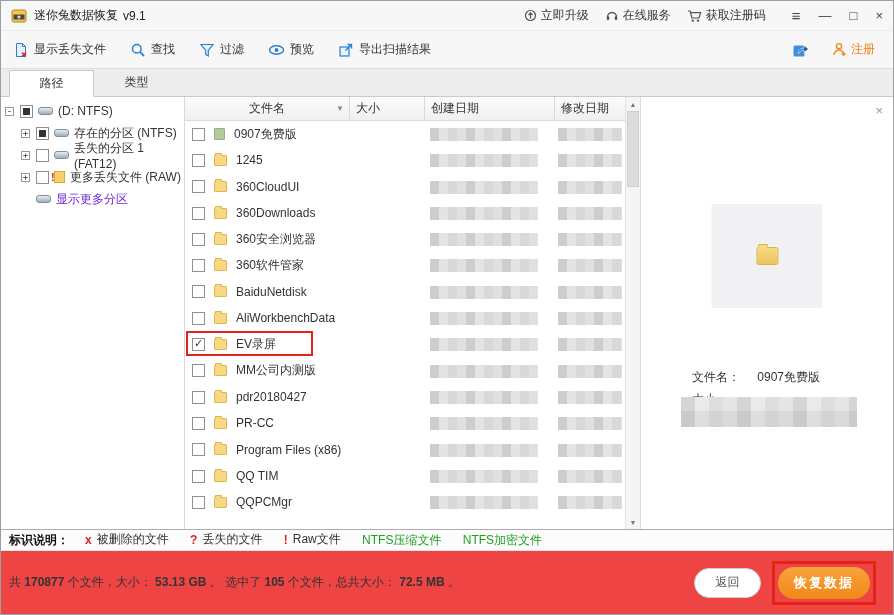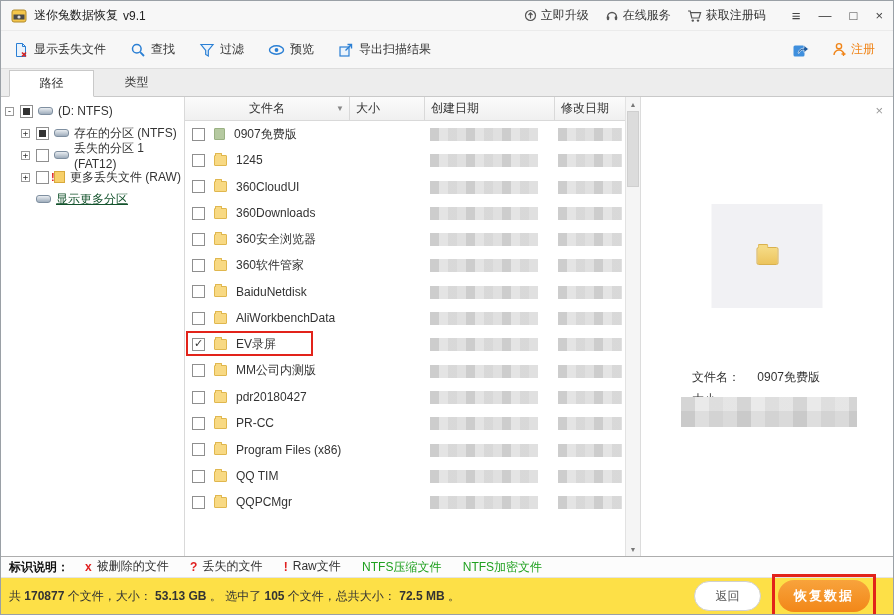--- a/index.html
+++ b/index.html
@@ -51,21 +51,21 @@
         position:relative; flex:none; cursor:pointer; }
   .cb-partial::after { content:""; position:absolute; left:2px; top:2px; width:7px; height:7px; background:#333; }
   .cb-checked::after { content:"✓"; position:absolute; left:1px; top:-2px; font-size:11px; color:#333; }
   .trow .cb { margin-right:5px; }
   .ticon { flex:none; margin-right:5px; }
   .icon-drive { width:15px; height:8px; background:linear-gradient(#e9edf1,#9fadbc);
                 border:1px solid #7f8fa0; border-radius:3px; }
   .icon-raw { width:11px; height:12px; background:#f7d06a; border:1px solid #d8a93c; position:relative; }
   .icon-raw::before { content:"!"; color:#e02020; font-weight:bold; position:absolute; left:-4px; top:-1px;
                       font-size:11px; }
-  .tree-link { color:#14532d; text-decoration:underline; }
+  .tree-link { color:#6d28d9; }
 
   
   .list { width:440px; flex:none; display:flex; flex-direction:column; }
   .list-header { height:24px; flex:none; display:flex; background:linear-gradient(#fbfbfb,#f0f0f0);
                  border-bottom:1px solid #d9d9d9; }
   .hcell { border-right:1px solid #d9d9d9; display:flex; align-items:center; padding:0 6px; color:#333; }
   .hc-name { width:165px; justify-content:center; position:relative; }
   .hc-name .sort { position:absolute; right:5px; font-size:8px; color:#888; }
   .hc-size { width:75px;text-align:right; }
   .hc-created { width:130px; }
@@ -125,21 +125,21 @@
   .legendbar { height:21px; flex:none; background:#fcfcfc; border-top:1px solid #adadad;
                display:flex; align-items:center; padding-left:8px; }
   .legend-title { font-weight:bold; color:#111; }
   .legend-item { margin-left:18px; display:inline-flex; align-items:center; gap:5px; }
   .legend-item:first-of-type { margin-left:16px; }
   .legend-mark { color:#e02020; font-weight:bold; }
   .legend-mark:empty { display:none; }
   .legend-label.green { color:#1fa01f; }
 
   
-  .statusbar { height:37px; flex:none; background:#fde047; border-top:1px solid #e4e4e4;
+  .statusbar { height:64px; flex:none; background:#ef4444; border-top:1px solid #e4e4e4;
                display:flex; align-items:center; padding:0 17px 0 8px; }
   .status-text { color:#333; }
   .status-text .b { font-weight:bold; }
   .btn-back { margin-left:auto; width:67px; height:30px; border:1px solid #d0d0d0; border-radius:15px;
               background:#fff; color:#555; font-size:12px; display:flex; align-items:center;
               justify-content:center; cursor:pointer; }
   .recover-wrap { margin-left:11px; border:3px solid #e2231a; padding:3px; display:flex; }
   .btn-recover { width:92px; height:32px; border:none; border-radius:16px;
                  background:linear-gradient(#f8a33c,#f28718); color:#fff; font-size:13px;
                  font-weight:bold; letter-spacing:2px; display:flex; align-items:center;

